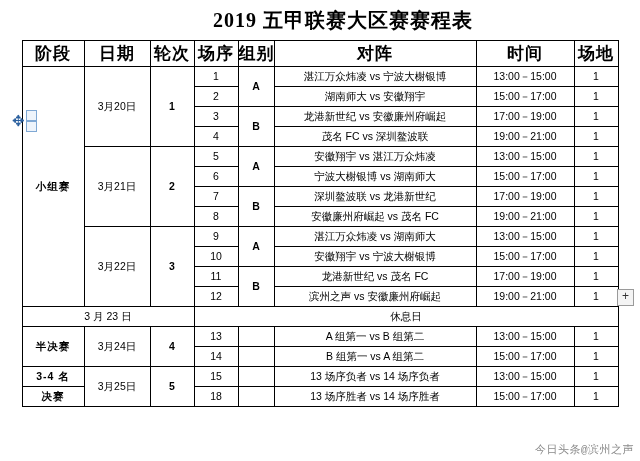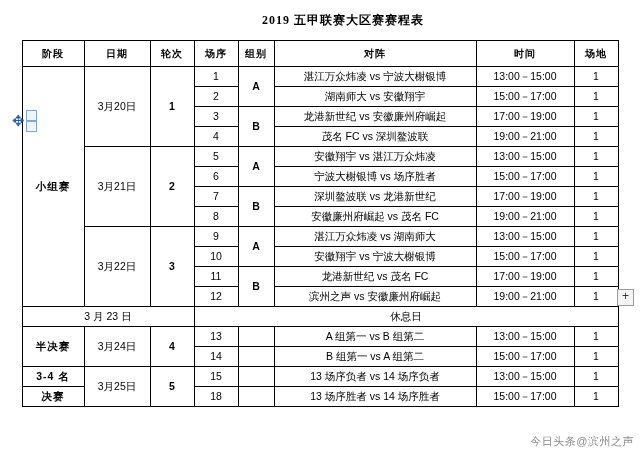--- a/index.html
+++ b/index.html
@@ -13,21 +13,21 @@
     font-family: "Liberation Serif", serif;
     color: #000000;
     position: relative;
     overflow: hidden;
   }
   .title-block {
     text-align: center;
     padding-top: 6px;
   }
   .title-main {
-    font-size: 12px;
+    font-size: 20px;
     font-weight: bold;
     letter-spacing: 1px;
     line-height: 28px;
     padding-left: 46px;
   }
   .title-sub {
     font-size: 17px;
     font-weight: bold;
     line-height: 28px;
     margin-top: 2px;
@@ -83,21 +83,21 @@
     vertical-align: middle;
     font-size: 10.5px;
     line-height: 11px;
     padding: 0;
     height: 19px;
     white-space: nowrap;
     overflow: hidden;
   }
   table.sched thead th {
     font-weight: bold;
-    font-size: 10px;
+    font-size: 17px;
     height: 25px;
     letter-spacing: 1px;
   }
   .c-stage { width: 62px; }
   .c-date  { width: 66px; }
   .c-round { width: 44px; }
   .c-order { width: 44px; }
   .c-group { width: 36px; }
   .c-match { width: 202px; }
   .c-time  { width: 98px; }
@@ -120,24 +120,24 @@
     text-align: center;
     margin-top: 8px;
   }
   .rest-label {
     font-size: 11px;
     font-weight: normal;
   }
   .watermark {
     position: absolute;
     right: 6px;
-    bottom: 12px;
+    bottom: 4px;
     font-size: 11px;
     color: #8a8a8a;
-    font-family: Liberation Sans, sans-serif;
+    font-family: Liberation Mono, monospace;
     letter-spacing: 0.5px;
   }
 </style>
 </head>
 <body>
 
 <div class="title-block">
   <div class="title-main">2019 五甲联赛大区赛赛程表</div>
 </div>
 
@@ -208,21 +208,21 @@
       <td class="date-cell" rowspan="4">3月21日</td>
       <td class="round-cell" rowspan="4">2</td>
       <td>5</td>
       <td class="group-cell" rowspan="2">A</td>
       <td class="match-cell">安徽翔宇 vs 湛江万众炜凌</td>
       <td class="time-cell">13:00－15:00</td>
       <td>1</td>
     </tr>
     <tr>
       <td>6</td>
-      <td class="match-cell">宁波大榭银博 vs 场序胜者</td>
+      <td class="match-cell">宁波大榭银博 vs 湖南师大</td>
       <td class="time-cell">15:00－17:00</td>
       <td>1</td>
     </tr>
     <tr>
       <td>7</td>
       <td class="group-cell" rowspan="2">B</td>
       <td class="match-cell">深圳鳌波联 vs 龙港新世纪</td>
       <td class="time-cell">17:00－19:00</td>
       <td>1</td>
     </tr>

